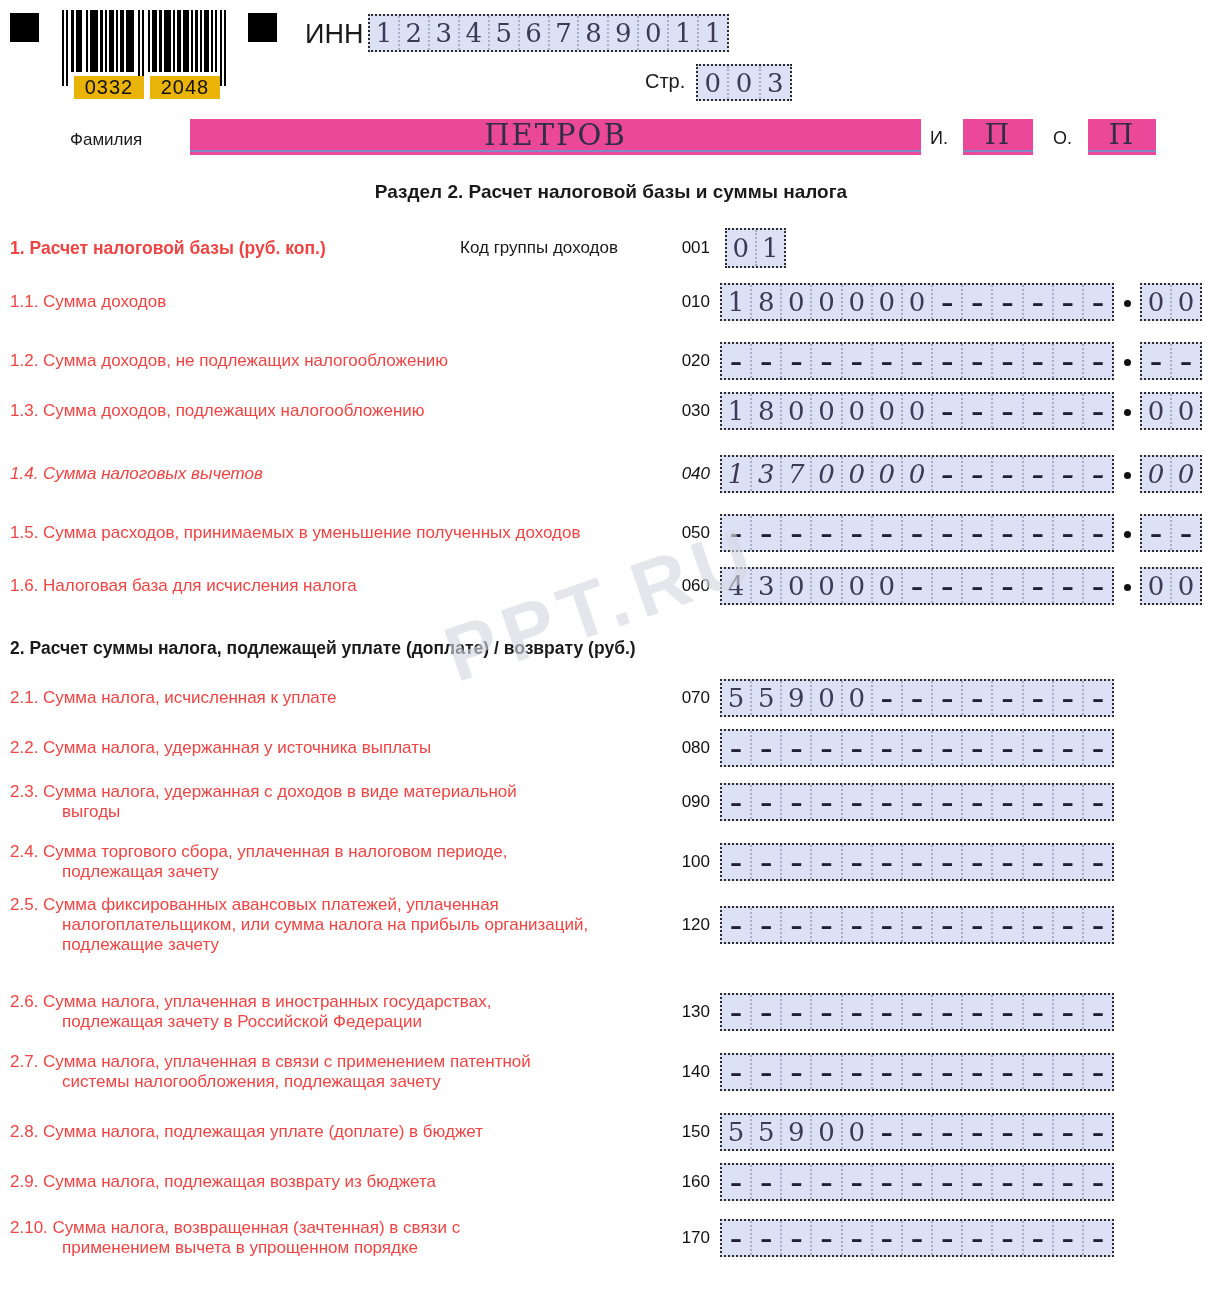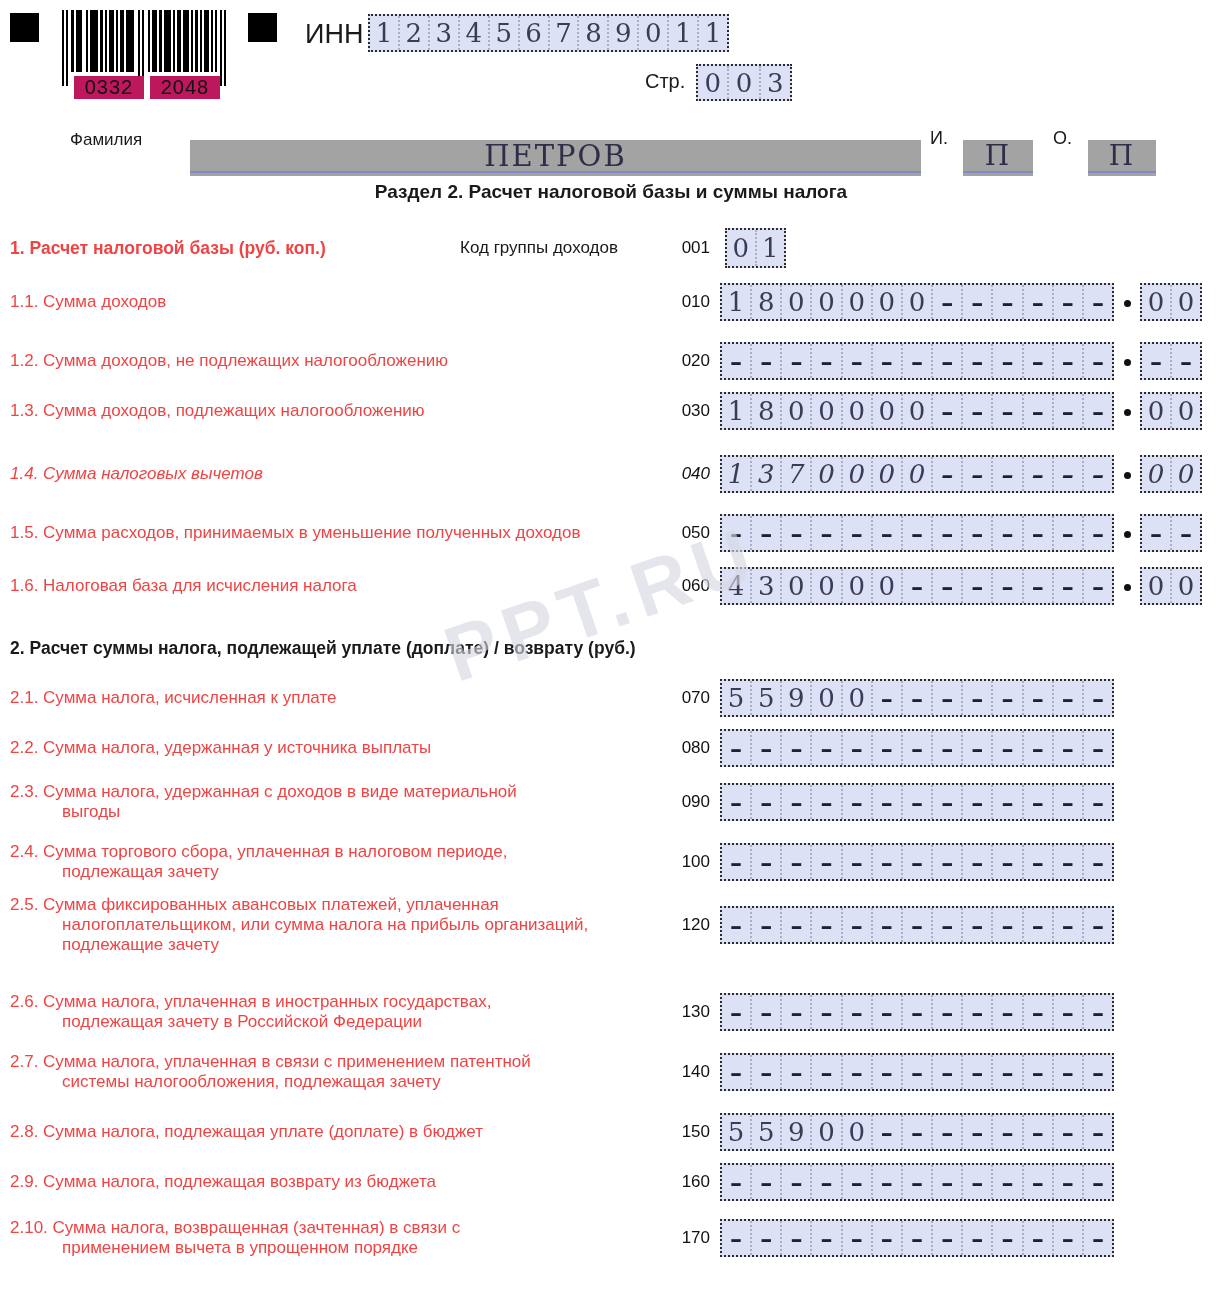--- a/index.html
+++ b/index.html
@@ -6,37 +6,37 @@
   html,body { background:#fff; }
   .page {
     position:relative; width:1222px; height:1292px; background:#fff;
     font-family:"Liberation Sans", sans-serif; color:#000; overflow:hidden;
   }
   .regmark { position:absolute; width:29px; height:29px; background:#000; }
   
   .barcode { position:absolute; left:62px; top:10px; width:166px; height:90px; }
   .barcode svg { display:block; }
   .bc-num { position:absolute; top:66px; font-size:20px; color:#111; letter-spacing:1px;
-            width:70px; text-align:center; background:#be185d; }
+            width:70px; text-align:center; background:#eab308; }
   
   .cellfield {
     position:absolute; display:flex; background:#dde1f6;
     border:2px dotted #2b2b2b;
   }
   .cell {
     flex:1; display:flex; align-items:center; justify-content:center;
     font-family:"DejaVu Serif", serif; font-size:26px; color:#3b3b58; overflow:hidden;
   }
   .cell + .cell { border-left:2px dotted #a9aecb; }
   .cell.dash { color:#1f1f38; font-weight:bold; font-size:24px; }
   
   .lbl { position:absolute; color:#1a1a1a; }
   .b { font-weight:bold; }
   
-  .ufield { position:absolute; background:#a3a3a3;margin-top:21px; }
+  .ufield { position:absolute; background:#ec4899; }
   .ufield .uline { position:absolute; left:0; right:0; bottom:3px; height:2px; background:#8089c8; }
   .ufield .uval {
     position:absolute; left:0; right:0; top:0; bottom:5px;
     display:flex; align-items:center; justify-content:center;
     font-family:"DejaVu Serif", serif; font-size:29px; letter-spacing:2px; color:#2e2e48;
   }
   
   .arow { position:absolute; left:0; width:1222px; height:38px; }
   .rlabel {
     position:absolute; left:10px; width:635px; top:50%; transform:translateY(-50%);

